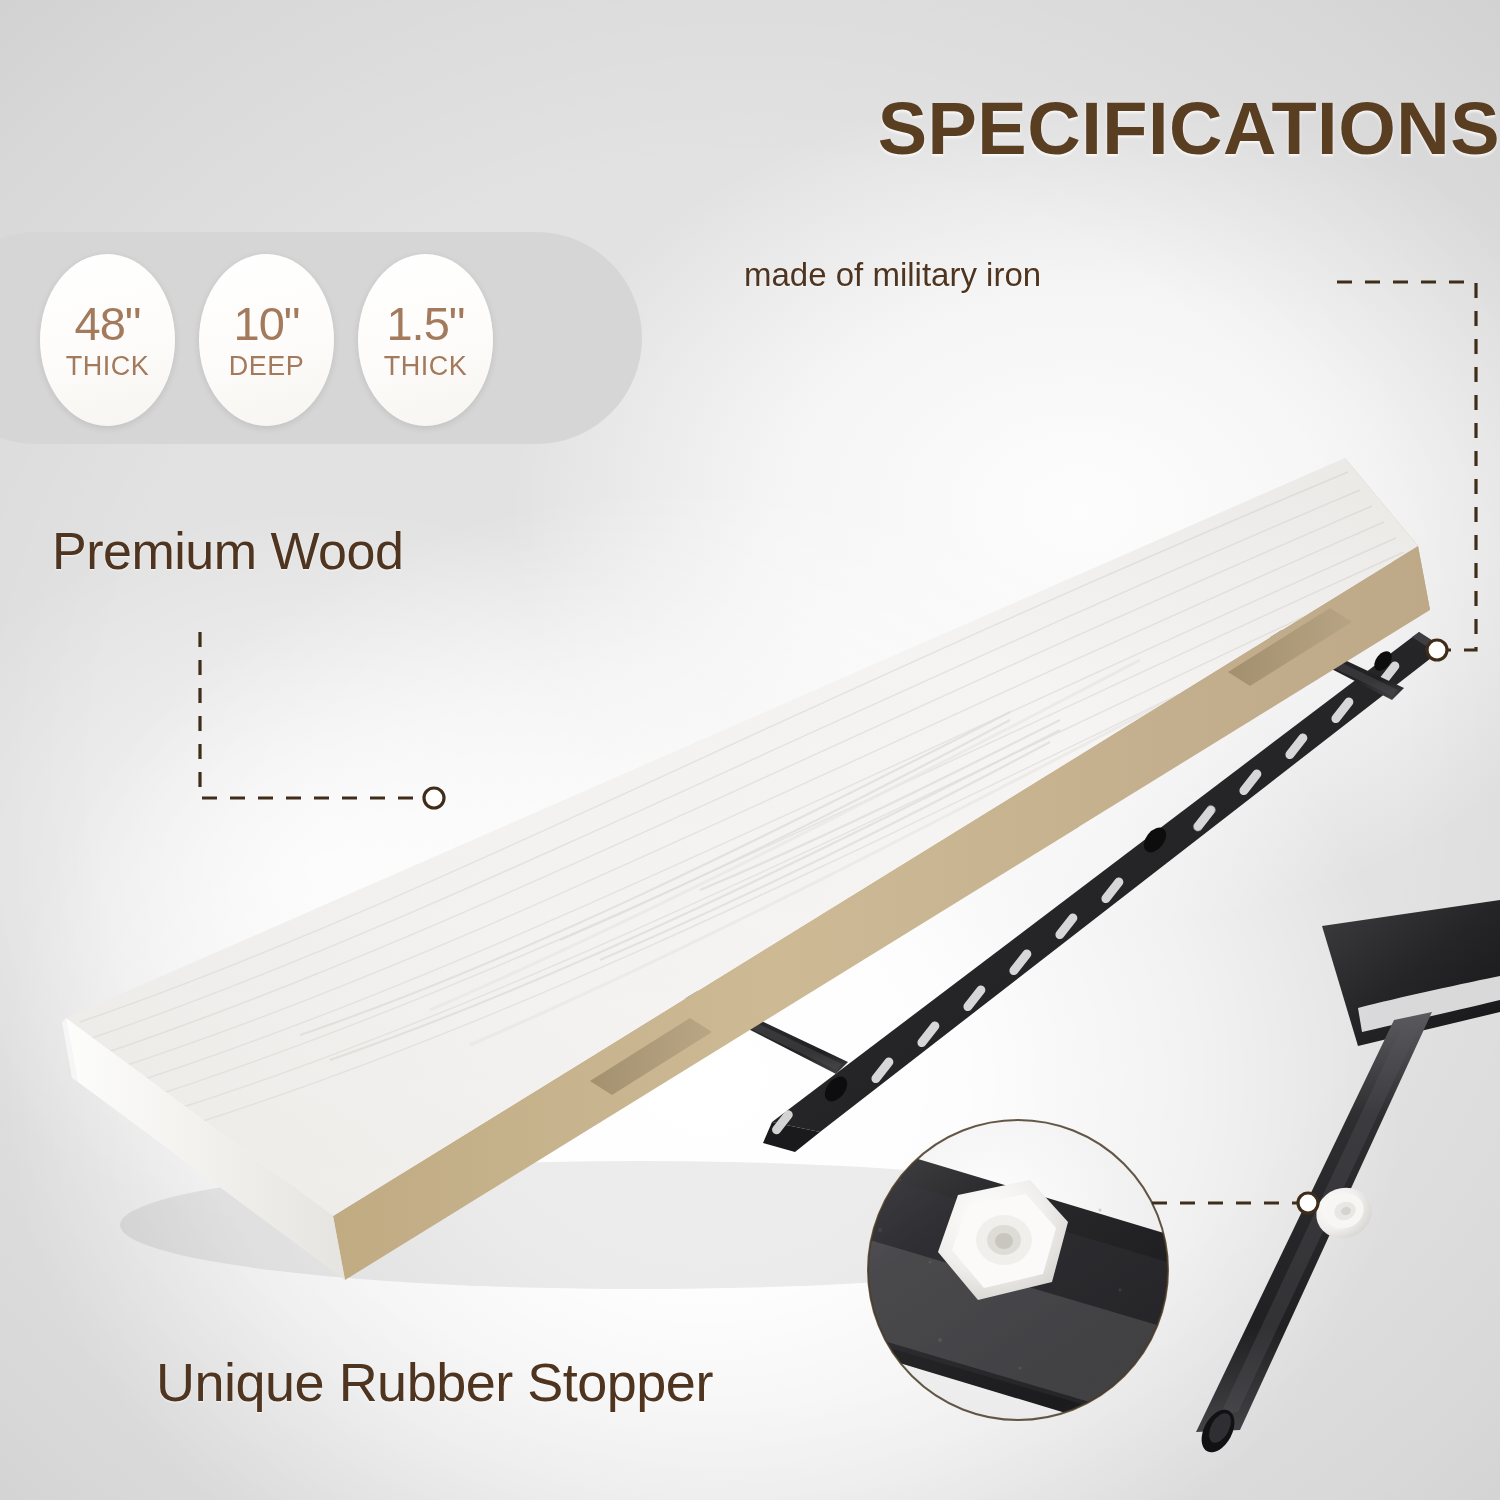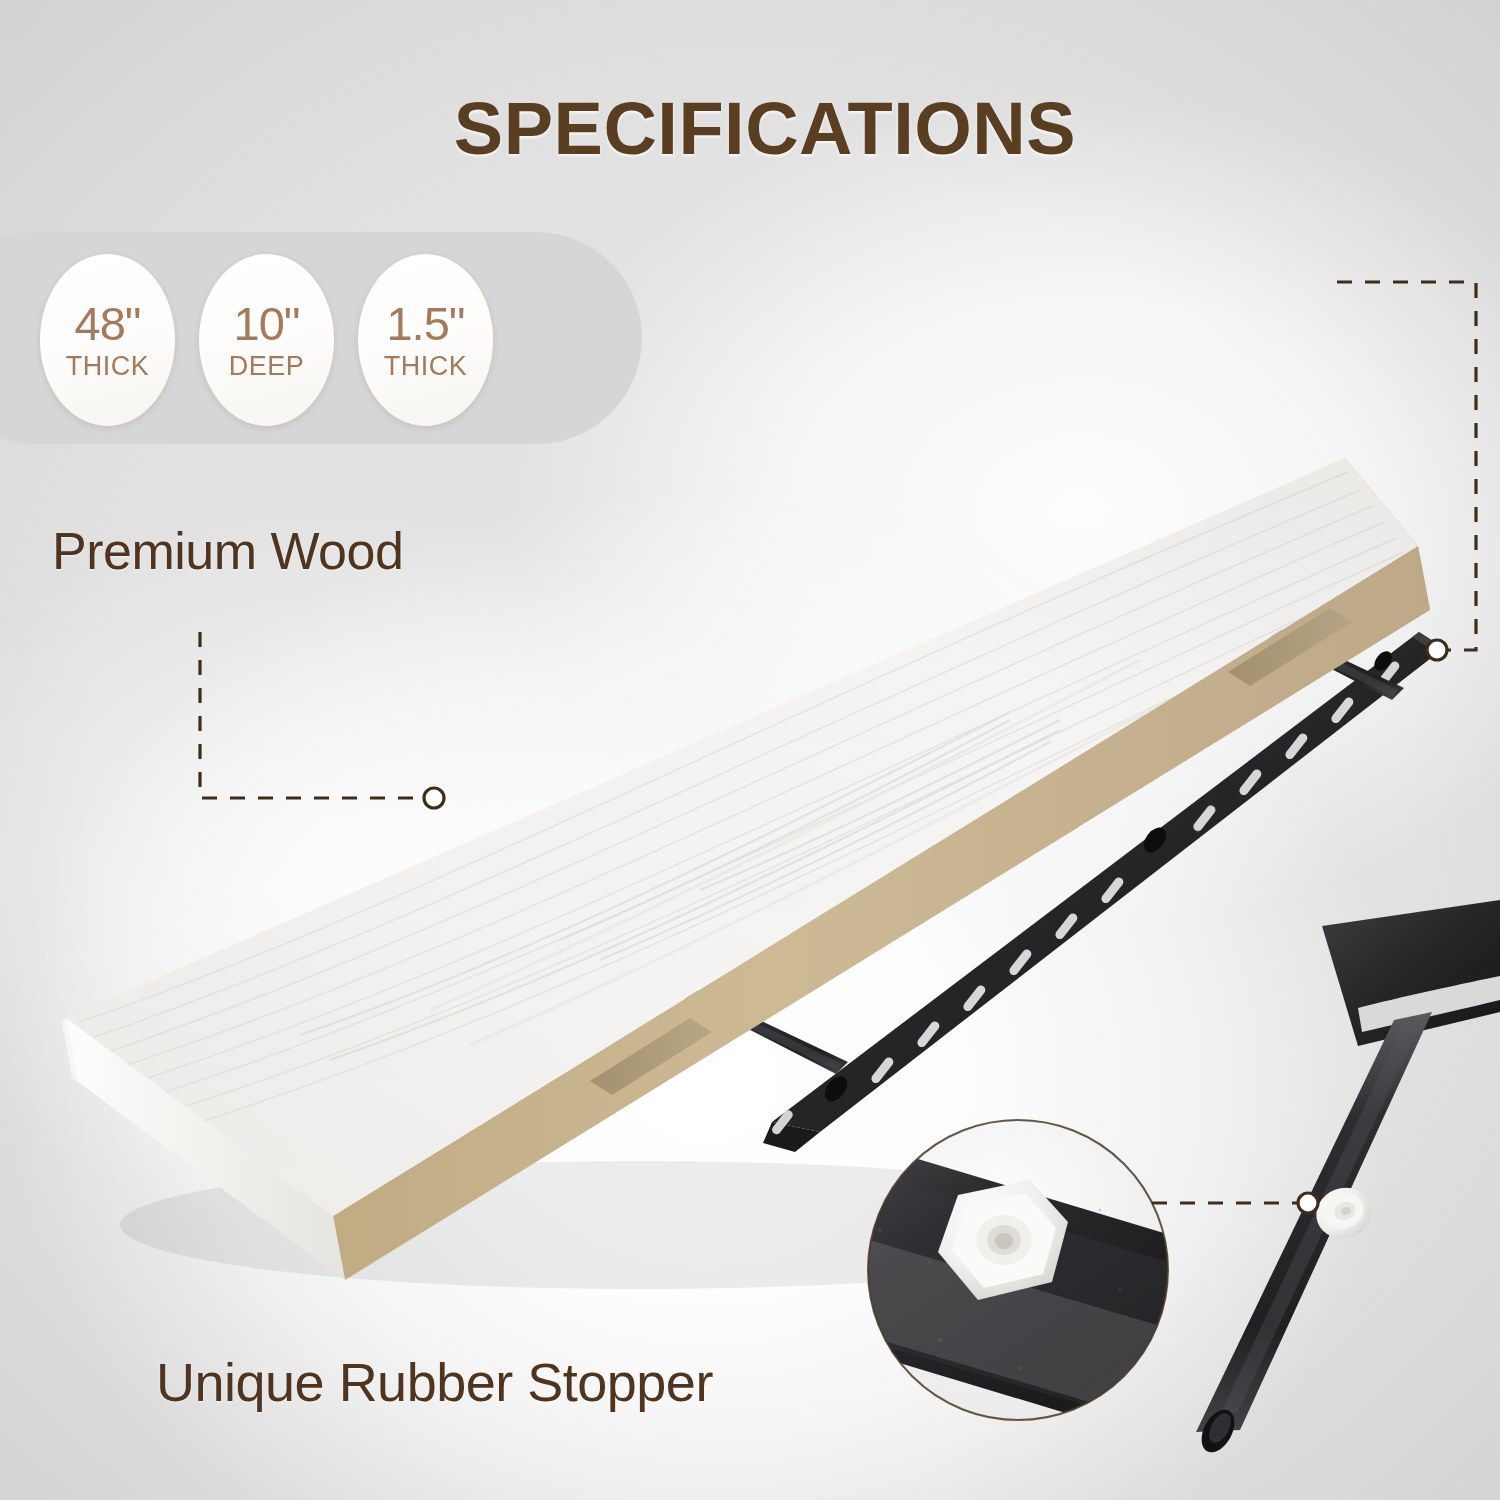--- a/index.html
+++ b/index.html
@@ -19,21 +19,21 @@
       radial-gradient(ellipse 760px 560px at 72% 34%, #fdfdfd 0%, rgba(253,253,253,.7) 40%, rgba(253,253,253,0) 75%),
       radial-gradient(ellipse 640px 520px at 22% 58%, rgba(255,255,255,.75) 0%, rgba(255,255,255,0) 70%);
   }
   .bg-vign{
     position:absolute;inset:0;
     background:radial-gradient(ellipse 1180px 1120px at 50% 52%, rgba(0,0,0,0) 55%, rgba(0,0,0,.045) 82%, rgba(0,0,0,.085) 100%);
   }
 
   
   .title{
-    position:absolute;left:0;right:0;top:86px;text-align:center;
+    position:absolute;left:0;right:0;top:86px;text-align:right;
     font-size:74px;font-weight:bold;letter-spacing:.5px;
     color:#5a3e22;
     text-shadow:0 2px 3px rgba(255,255,255,.85);
     font-family:"Liberation Sans","DejaVu Sans",sans-serif;
     padding-left:30px;
   }
 
   
   .spec-panel{
     position:absolute;left:-70px;top:232px;width:712px;height:212px;
@@ -327,20 +327,21 @@
       <div class="num">10"</div>
       <div class="lbl">DEEP</div>
     </div>
     <div class="badge">
       <div class="num">1.5"</div>
       <div class="lbl">THICK</div>
     </div>
   </div>
 
   <div class="callout" id="callout-bracket">
+    <div class="sub">made of military iron</div>
   </div>
 
   <div class="callout" id="callout-wood">
     <div class="head">Premium Wood</div>
   </div>
 
   <div class="callout" id="callout-stopper">
     <div class="head">Unique Rubber Stopper</div>
   </div>
 

